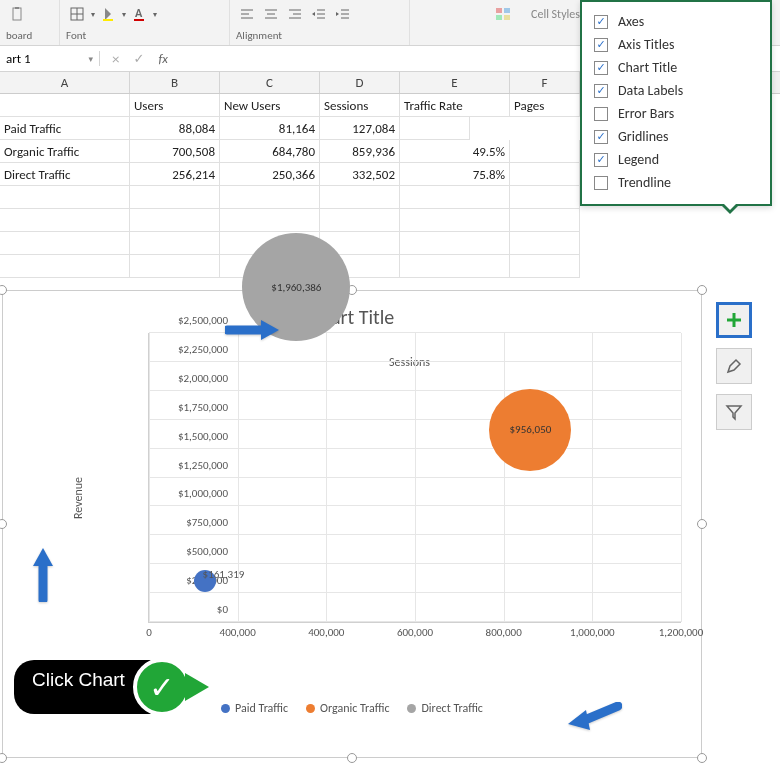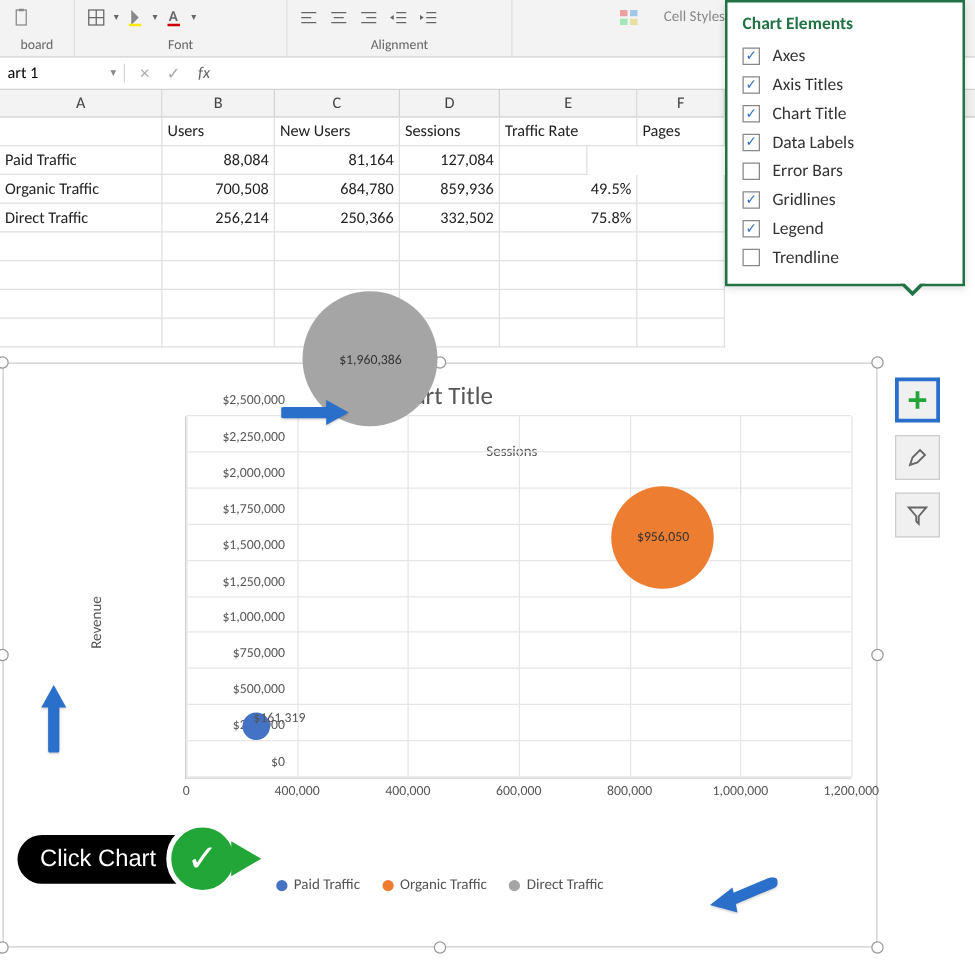--- a/index.html
+++ b/index.html
@@ -2,21 +2,21 @@
 <html><head>
 <meta charset="utf-8">
 <style>
 * { box-sizing: border-box; margin: 0; padding: 0; }
 body { font-family: Calibri, Arial, sans-serif; font-size: 13px; background: #fff; width: 780px; height: 769px; overflow: hidden; position: relative; }
 
 
 .ribbon { height: 46px; background: #f3f3f3; border-bottom: 1px solid #d4d4d4; display: flex; position: relative; }
 .ribbon-group { display: flex; flex-direction: column; padding: 0 6px; border-right: 1px solid #e0e0e0; }
 .ribbon-controls { display: flex; gap: 2px; align-items: center; height: 28px; }
-.ribbon-label { font-size: 11px; color: #666; text-align: center; padding-top: 1px; }
+.ribbon-label { font-size: 11px; color: #666; padding-top: 1px; }
 .ribbon-btn { width: 22px; height: 22px; display: flex; align-items: center; justify-content: center; color: #555; }
 .ribbon-btn svg { width: 16px; height: 16px; }
 .dropdown-arrow { font-size: 8px; color: #666; margin-left: 1px; }
 
 
 .formula-row { height: 26px; display: flex; align-items: center; border-bottom: 1px solid #d4d4d4; background: #fff; }
 .name-box { width: 100px; border-right: 1px solid #d4d4d4; padding: 0 6px; display: flex; align-items: center; justify-content: space-between; font-size: 13px; }
 .name-box-arrow { color: #888; font-size: 9px; }
 .fx-controls { display: flex; align-items: center; gap: 14px; padding: 0 12px; color: #aaa; }
 .fx-label { font-style: italic; font-size: 13px; color: #666; }
@@ -81,21 +81,21 @@
 .side-btn { width: 36px; height: 36px; background: #f0f0f0; border: 1px solid #ccc; display: flex; align-items: center; justify-content: center; color: #666; }
 .side-btn.highlighted { border: 3px solid #2a6fc9; }
 .side-btn svg { width: 20px; height: 20px; }
 
 
 .arrow-annot { position: absolute; color: #2a6fc9; }
 .arrow-annot svg { filter: drop-shadow(0 1px 1px rgba(0,0,0,0.2)); }
 
 
 .click-badge { position: absolute; left: 14px; top: 658px; display: flex; align-items: center; z-index: 5; }
-.click-pill { background: #000; color: #fff; border-radius: 20px; padding: 9px 46px 8px 18px; font-size: 19px; font-family: Arial, sans-serif; text-align: right; }
+.click-pill { background: #000; color: #fff; border-radius: 20px; padding: 9px 46px 23px 18px; font-size: 19px; font-family: Arial, sans-serif; text-align: right; }
 .click-circle { width: 58px; height: 58px; border-radius: 50%; background: #21a637; border: 4px solid #fff; display: flex; align-items: center; justify-content: center; margin-left: -38px; position: relative; }
 .click-circle::after { content: ''; position: absolute; right: -22px; top: 50%; transform: translateY(-50%); border-top: 14px solid transparent; border-bottom: 14px solid transparent; border-left: 24px solid #21a637; }
 .click-check { color: #fff; font-size: 30px; }
 </style>
 </head>
 <body>
 
 <div class="ribbon">
   <div class="ribbon-group" style="width:60px">
     <div class="ribbon-controls">
@@ -367,21 +367,20 @@
       </svg>
     </div>
   <div class="side-btn">
       <svg viewBox="0 0 20 20">
         <path d="M3 4 L17 4 L11 11 L11 17 L9 15 L9 11 Z" fill="none" stroke="#666" stroke-width="1.5"></path>
       </svg>
     </div>
 </div>
 
 <div class="flyout">
-  <div class="flyout-title">Chart Elements</div>
   <div id="flyout-list">
       <div class="flyout-item">
         <span class="checkbox">✓</span>
         <span>Axes</span>
       </div>
       <div class="flyout-item">
         <span class="checkbox">✓</span>
         <span>Axis Titles</span>
       </div>
       <div class="flyout-item">

